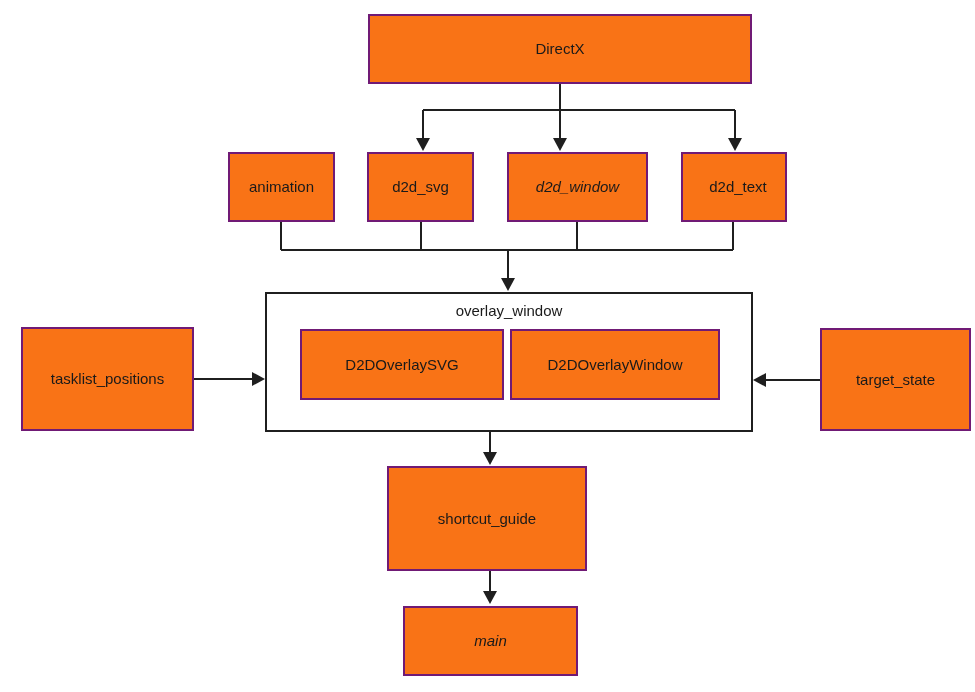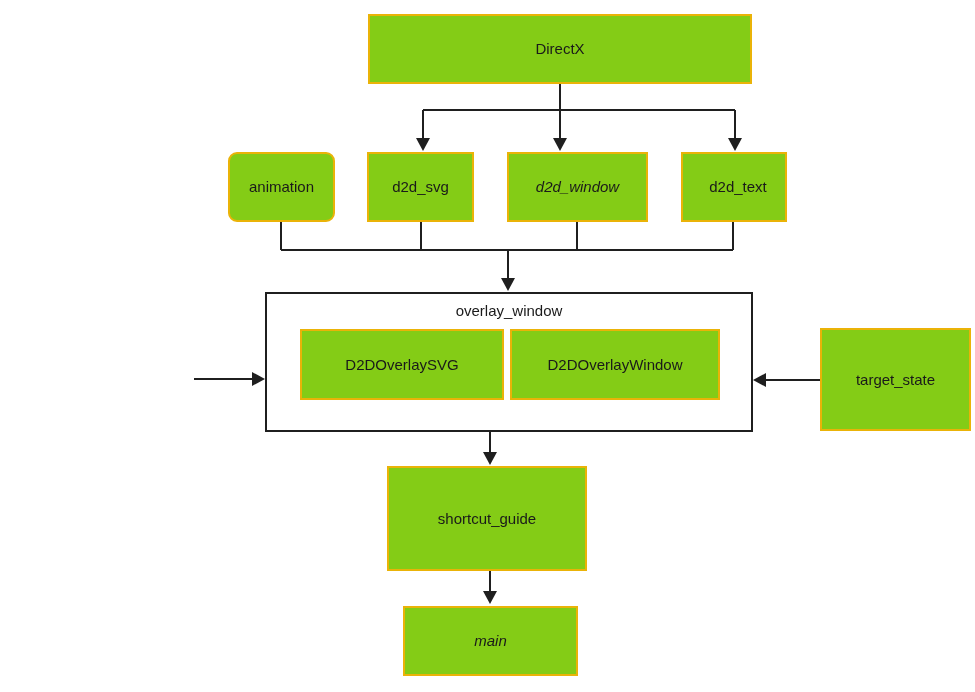--- a/index.html
+++ b/index.html
@@ -28,22 +28,22 @@
     stroke-width: 2;
     fill: none;
   }
   .edges path.head {
     fill: #1f1f1f;
     stroke: none;
   }
   .node {
     position: absolute;
     box-sizing: border-box;
-    border: 2px solid #eab308;
-    background: #84cc16;
+    border: 2px solid #701a75;
+    background: #f97316;
     display: flex;
     align-items: center;
     justify-content: center;
     font-size: 15px;
     line-height: 1.2;
     text-align: center;
     white-space: nowrap;
   }
   .group {
     position: absolute;
@@ -58,21 +58,21 @@
     right: 0;
     text-align: center;
     font-size: 15px;
   }
   .group .node {
     
   }
 
   
   #n-directx          { left: 368px; top: 14px;  width: 384px; height: 70px; }
-  #n-animation        { left: 228px; top: 152px; width: 107px; height: 70px; border-radius: 9px; }
+  #n-animation        { left: 228px; top: 152px; width: 107px; height: 70px; }
   #n-d2d-svg          { left: 367px; top: 152px; width: 107px; height: 70px; }
   #n-d2d-window       { left: 507px; top: 152px; width: 141px; height: 70px; font-style: italic; }
   #n-d2d-text         { left: 681px; top: 152px; width: 106px; height: 70px; padding-left: 8px; }
   #n-overlay-window   { left: 265px; top: 292px; width: 488px; height: 140px; }
   #n-d2d-overlay-svg  { left: 33px;  top: 35px;  width: 204px; height: 71px; }
   #n-d2d-overlay-win  { left: 243px; top: 35px;  width: 210px; height: 71px; }
   #n-tasklist         { left: 21px;  top: 327px; width: 173px; height: 104px; }
   #n-target-state     { left: 820px; top: 328px; width: 151px; height: 103px; }
   #n-shortcut-guide   { left: 387px; top: 466px; width: 200px; height: 105px; }
   #n-main             { left: 403px; top: 606px; width: 175px; height: 70px; font-style: italic; }
@@ -137,20 +137,23 @@
   <div class="group" id="n-overlay-window">
     <div class="group-title">overlay_window</div>
     <div class="node" id="n-d2d-overlay-svg">
       <span>D2DOverlaySVG</span>
     </div>
     <div class="node" id="n-d2d-overlay-win">
       <span>D2DOverlayWindow</span>
     </div>
   </div>
 
+  <div class="node" id="n-tasklist">
+    <span>tasklist_positions</span>
+  </div>
 
   <div class="node" id="n-target-state">
     <span>target_state</span>
   </div>
 
   <div class="node" id="n-shortcut-guide">
     <span>shortcut_guide</span>
   </div>
 
   <div class="node" id="n-main">

